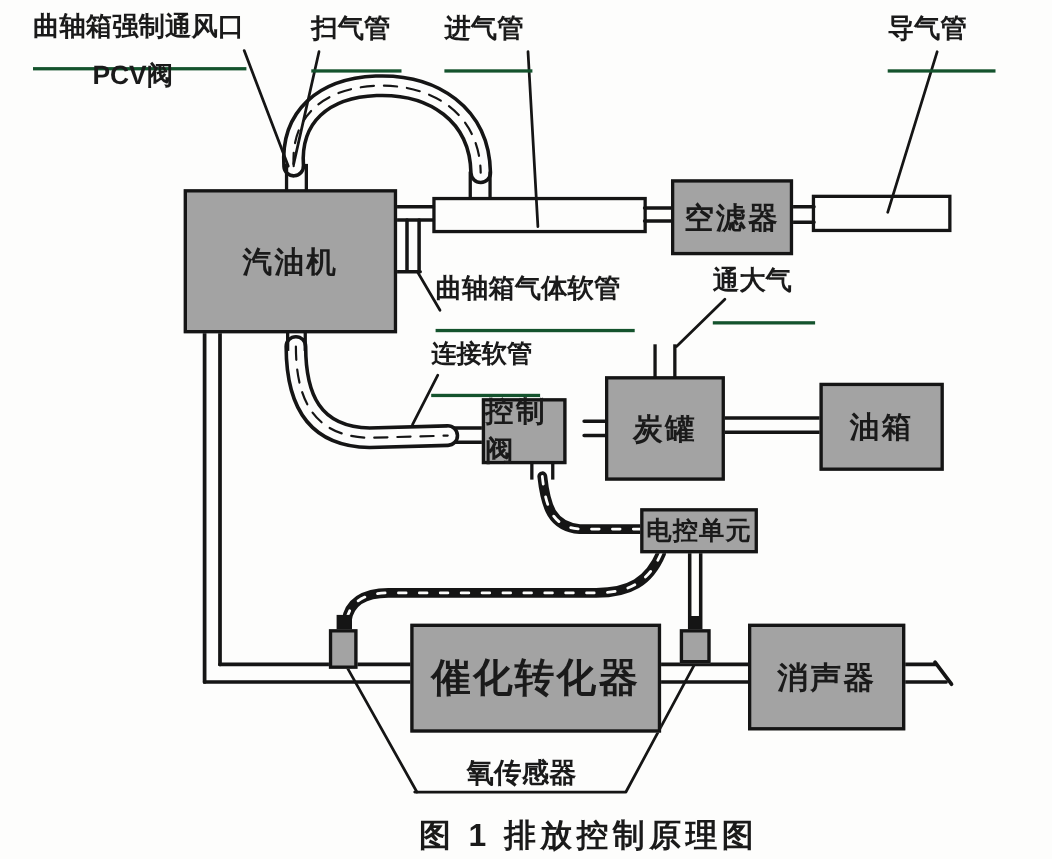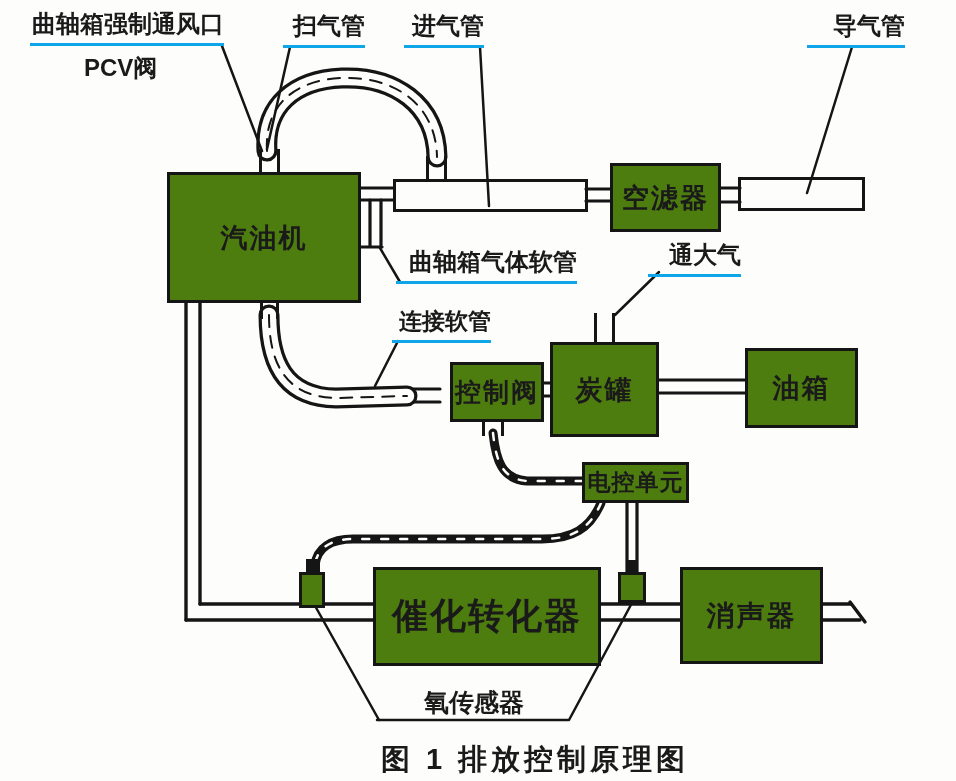--- a/index.html
+++ b/index.html
@@ -4,32 +4,32 @@
 <style>
   html,body { margin:0; padding:0; background:#ffffff; }
   .stage {
     position:relative; width:956px; height:781px; overflow:hidden;
     background:#fdfdfc; color:#1a1a1a;
     font-family:"Liberation Sans", sans-serif;
   }
   .lines { position:absolute; left:0; top:0; width:956px; height:781px; }
   .box {
     position:absolute; box-sizing:border-box;
-    border:3.5px solid #151515; background:#4d7c0f;
+    border:3.5px solid #151515; background:#a3a3a3;
     display:flex; align-items:center; justify-content:center;
     font-weight:bold; letter-spacing:2px;
   }
   .box.clear { background:transparent; }
   .stub {
     position:absolute; box-sizing:border-box; background:transparent;
     border-left:3.5px solid #151515; border-right:3.5px solid #151515;
   }
   .tip { position:absolute; background:#151515; }
   .lbl { position:absolute; font-weight:bold; white-space:nowrap; }
-  .ul { border-bottom:3px solid #0ea5e9; padding-bottom:3px; text-align:right; }
+  .ul { border-bottom:3px solid #14532d; padding-bottom:21px; text-align:left; }
   .caption { position:absolute; font-weight:bold; text-align:center; letter-spacing:4px; }
 </style>
 </head>
 <body>
 
 <div class="stage">
 
   <svg class="lines" viewBox="0 0 956 781" fill="none" stroke="#151515" stroke-linecap="round" stroke-linejoin="round">
 
     <g stroke-width="3.4">
@@ -93,21 +93,21 @@
   </div>
 
   <div class="box clear" style="left:393px;top:179px;width:195px;height:33px;"></div>
 
   <div class="box" style="left:610px;top:163px;width:111px;height:69px;font-size:27px;">
     <span>空滤器</span>
   </div>
 
   <div class="box clear" style="left:738px;top:177px;width:127px;height:34px;"></div>
 
-  <div class="box" style="left:438px;top:362px;width:94px;height:60px;font-size:26px;margin-left:12px;">
+  <div class="box" style="left:438px;top:362px;width:77px;height:60px;font-size:26px;">
     <span>控制阀</span>
   </div>
 
   <div class="box" style="left:745px;top:348px;width:113px;height:80px;font-size:27px;">
     <span>油箱</span>
   </div>
 
   <div class="box" style="left:550px;top:342px;width:109px;height:95px;font-size:27px;">
     <span>炭罐</span>
   </div>

